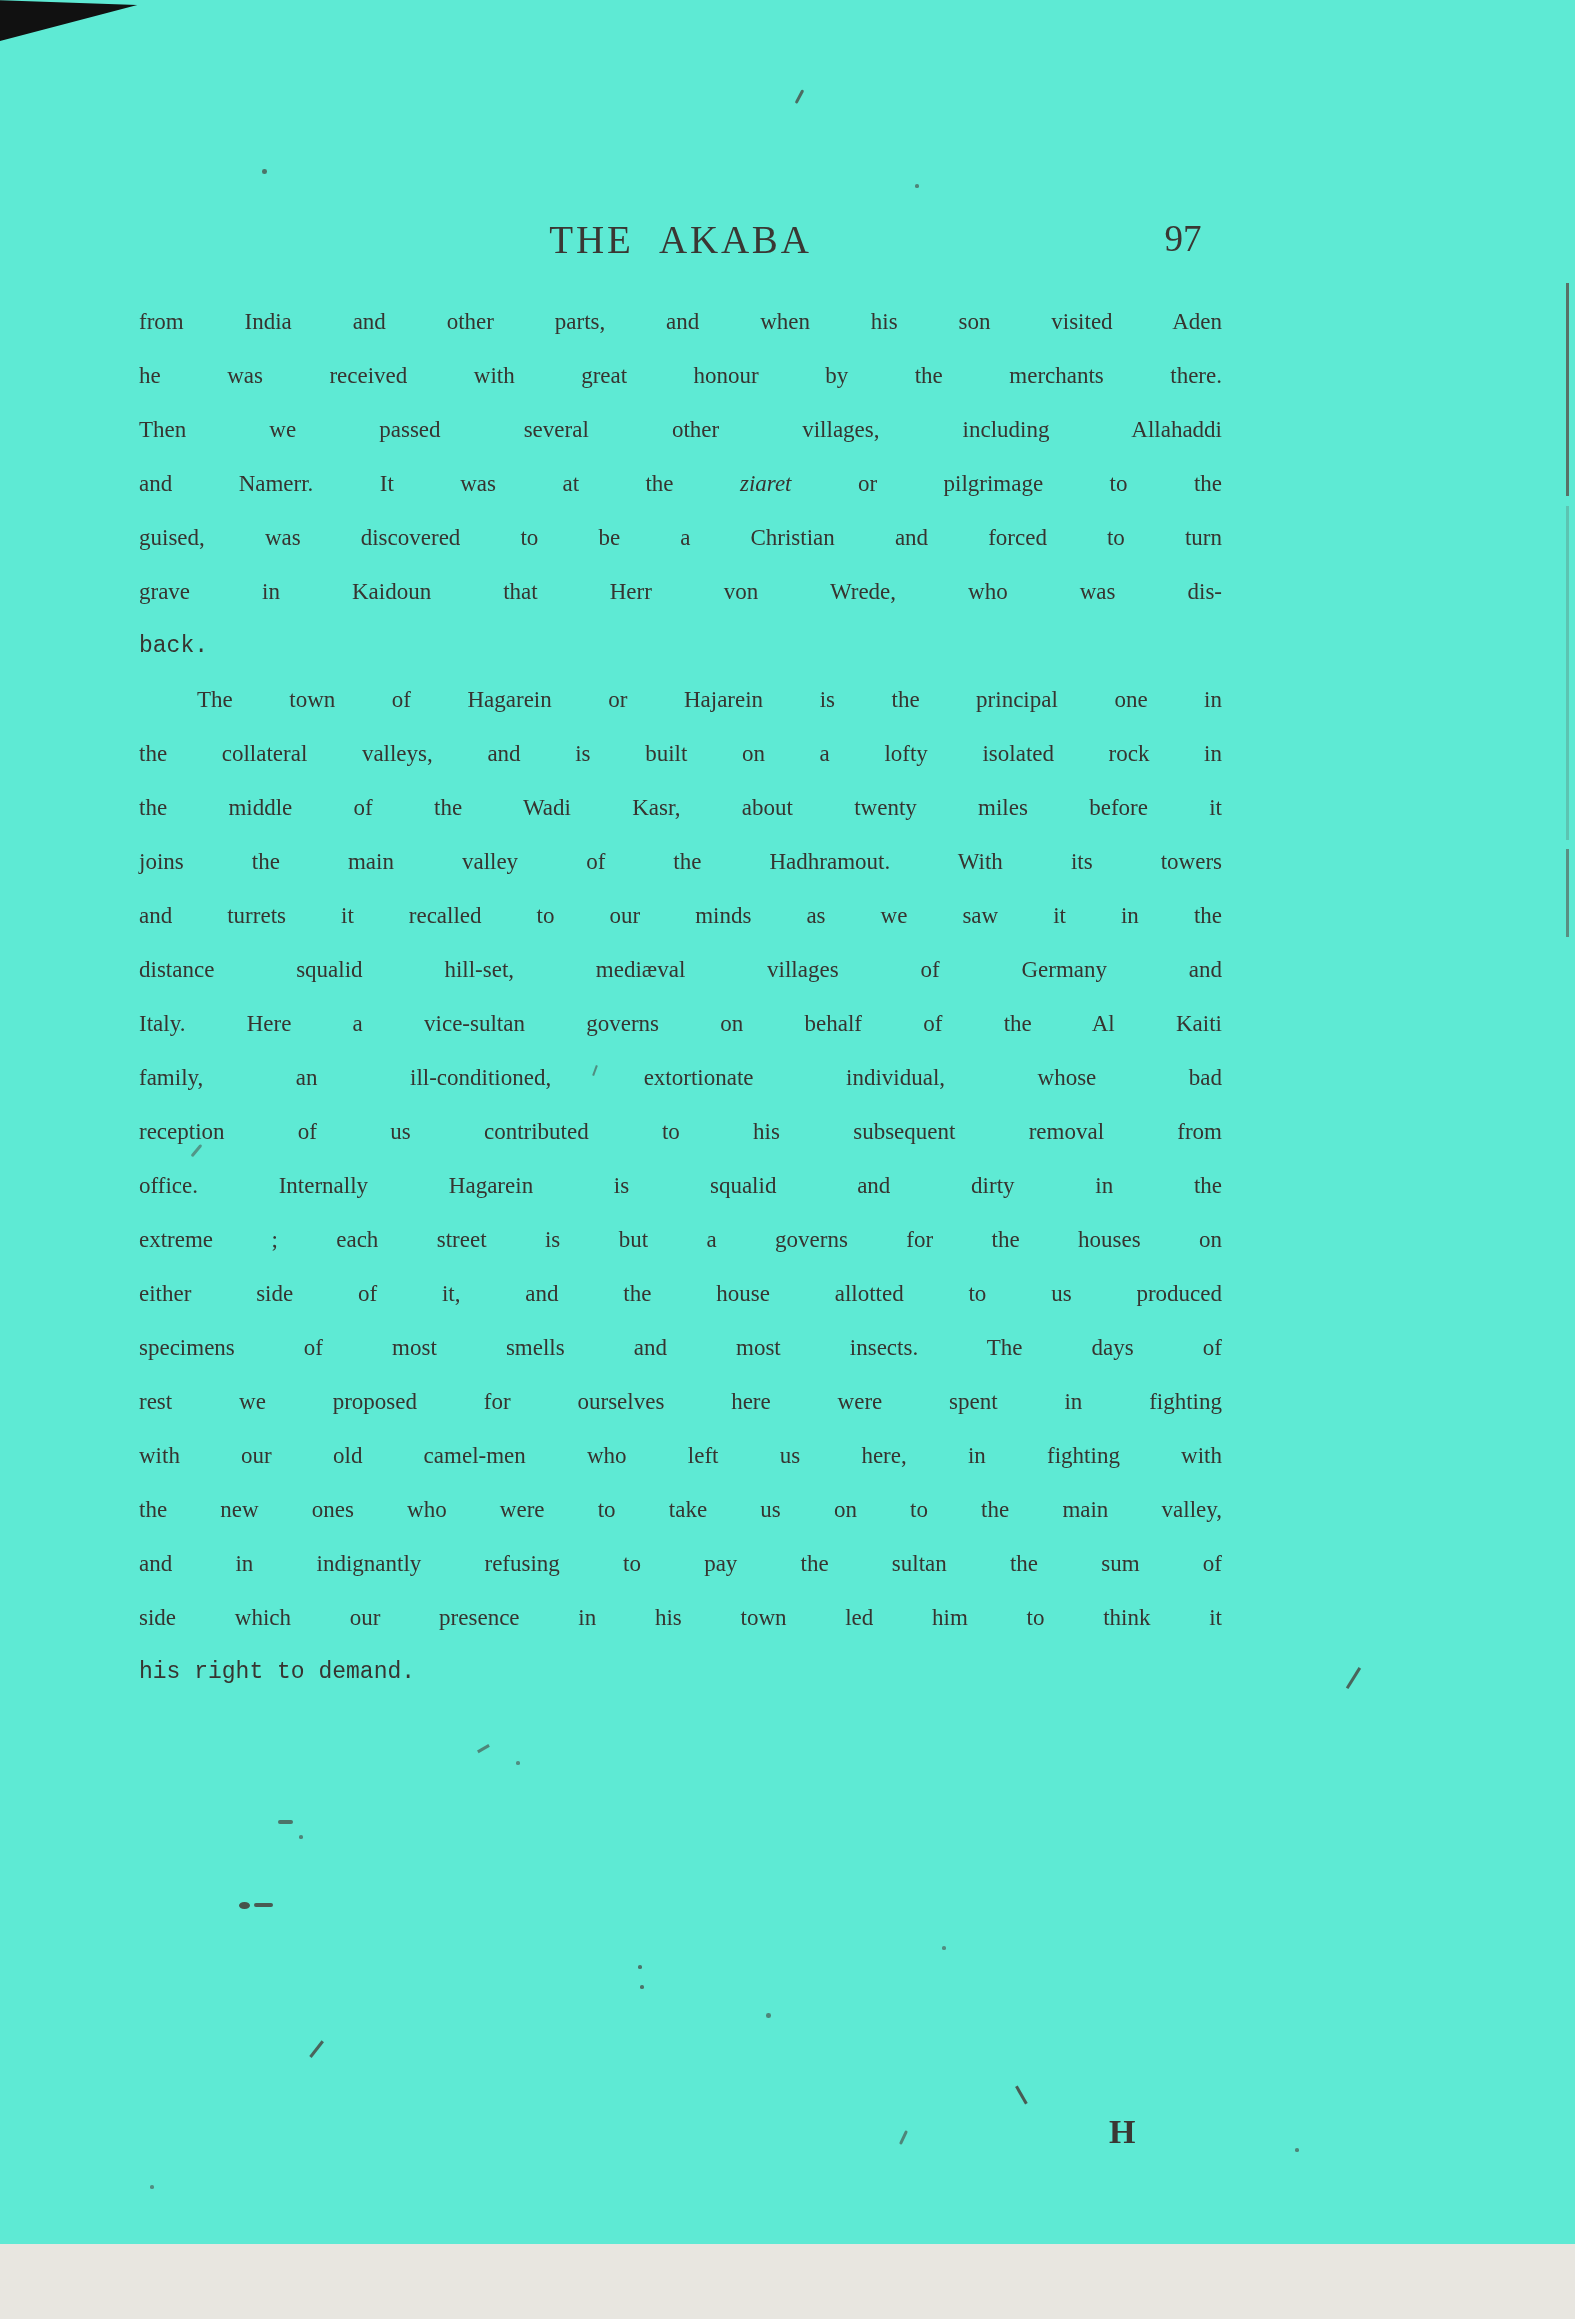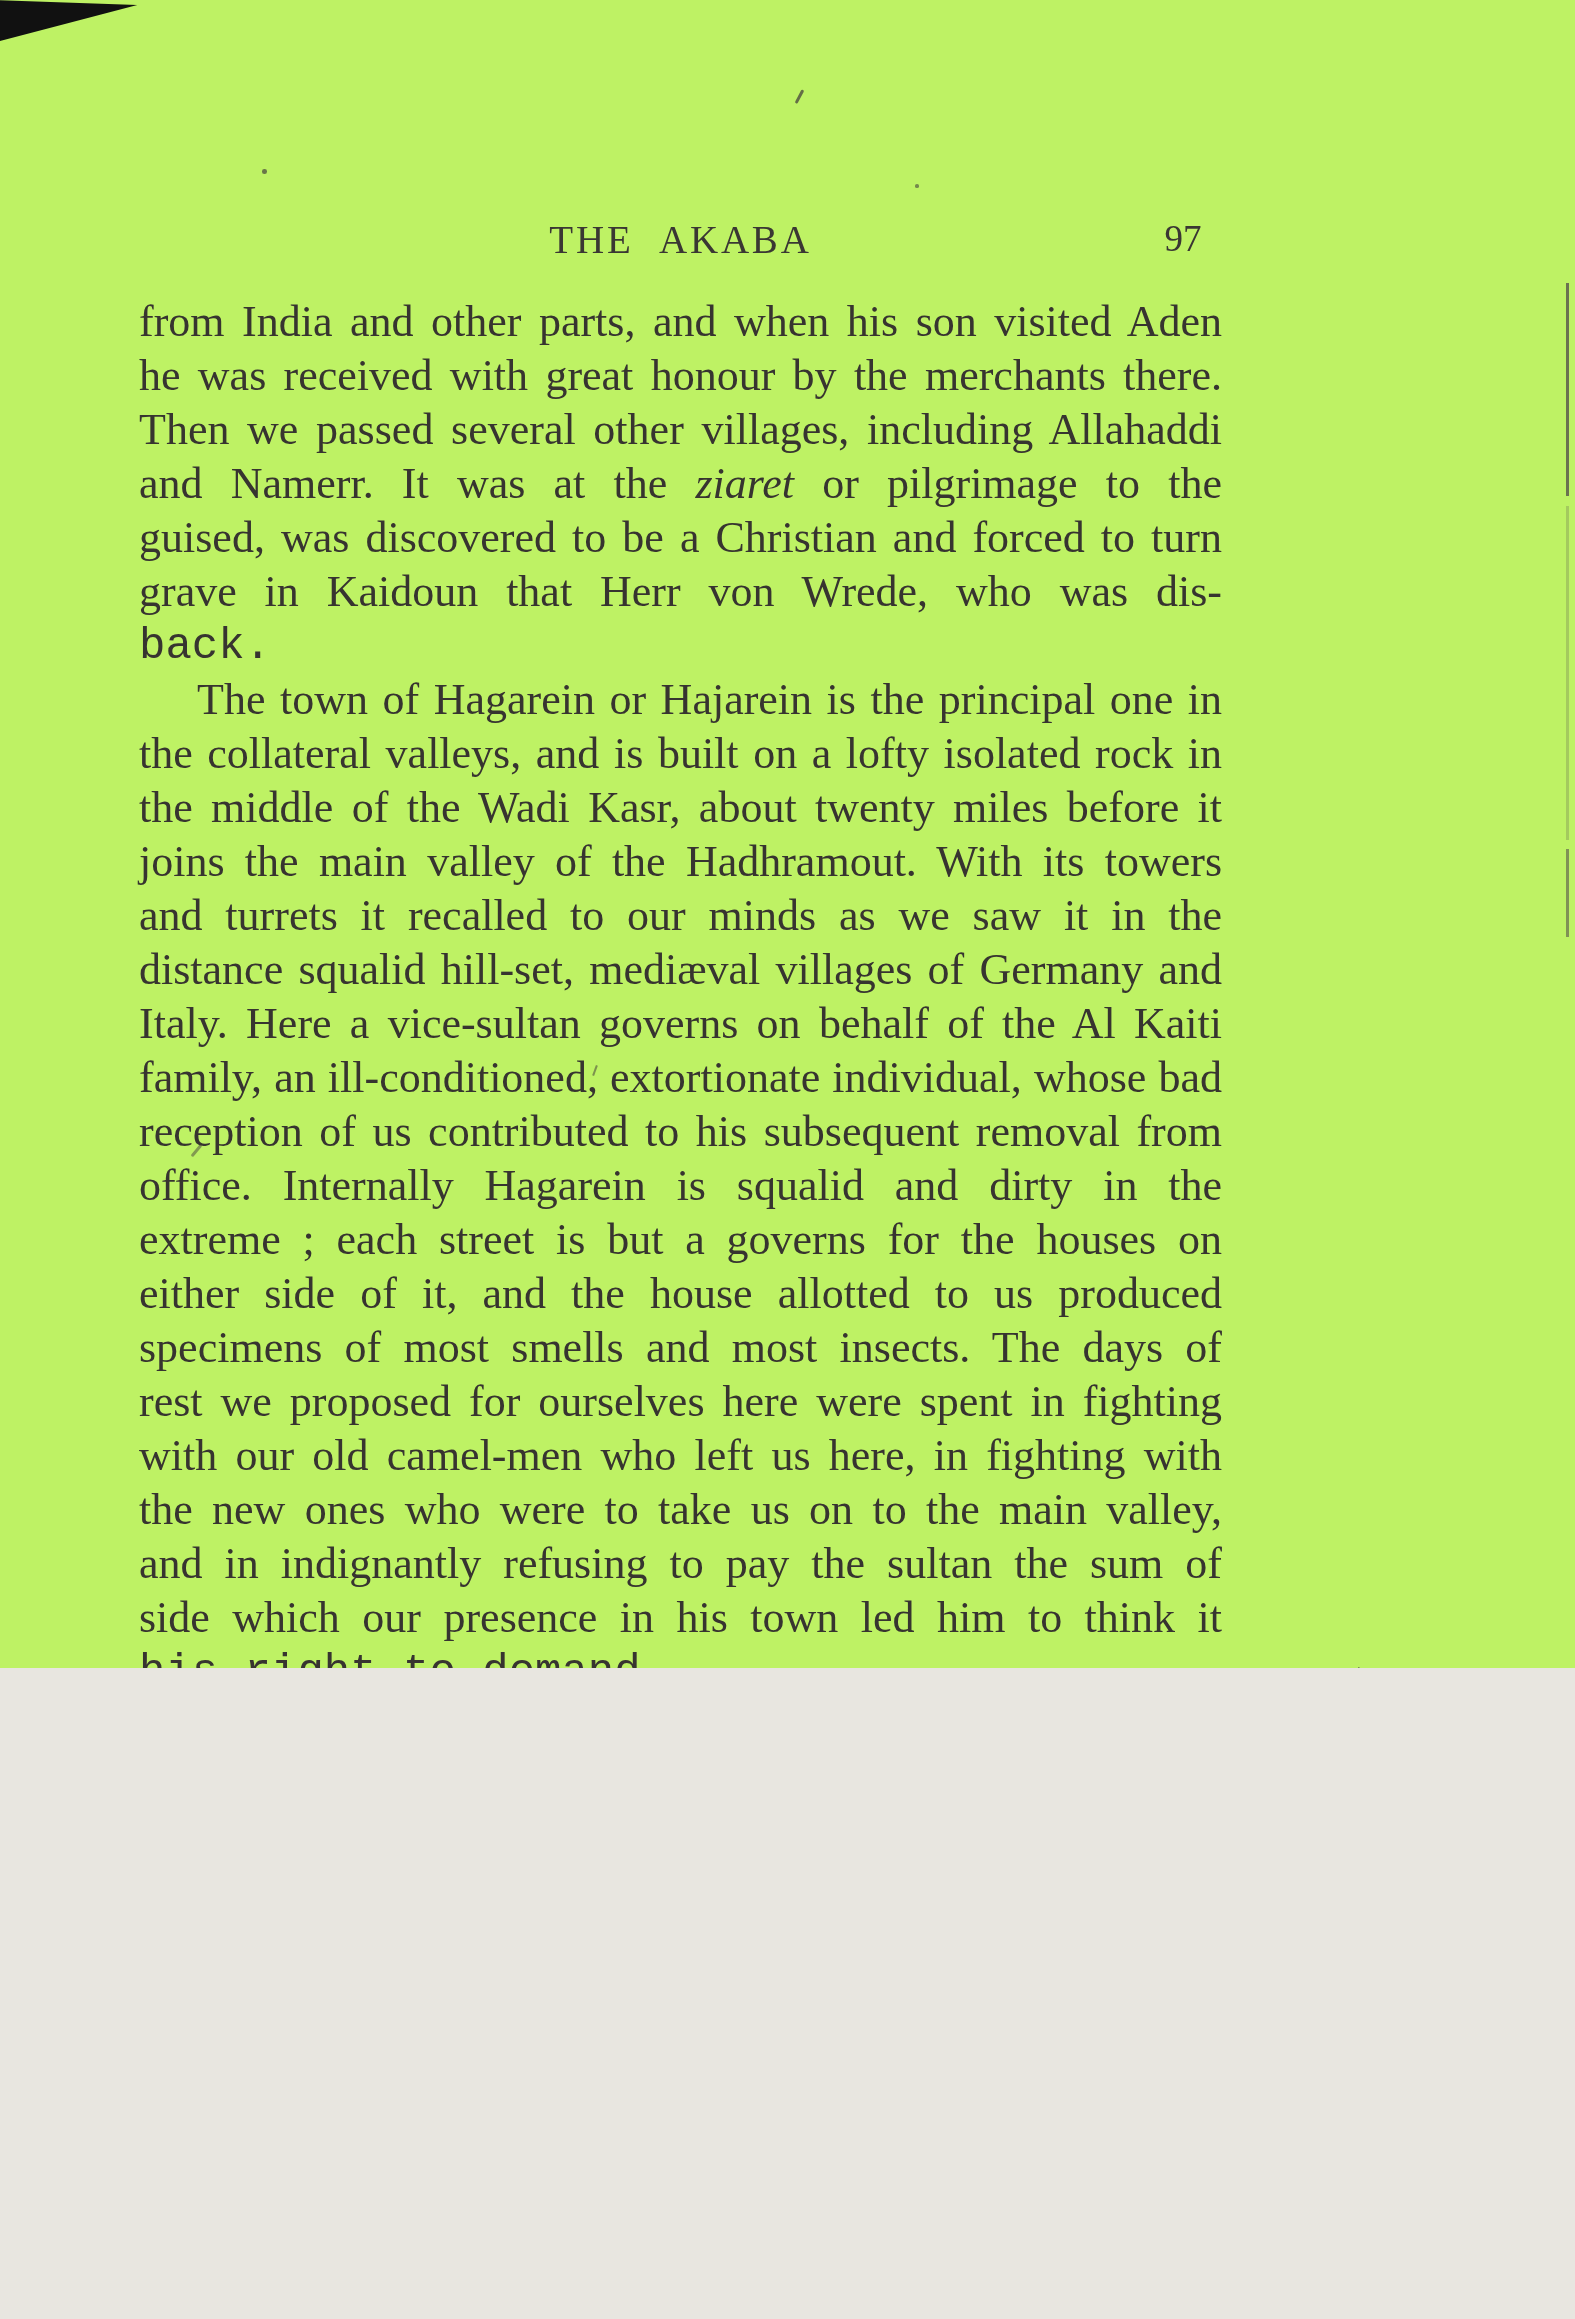--- a/index.html
+++ b/index.html
@@ -1,20 +1,20 @@
 <!DOCTYPE html>
 <html style="font-size:15px"><head>
 <meta charset="utf-8">
 <style>
   html,body { margin:0; padding:0; background:#e8e6e0; }
   .page {
     position:relative;
-    width:1576px; height:1668px;
+    width:1576px; height:2244px;
     margin:0 auto;
-    background:#bef264;
+    background:#5eead4;
     overflow:hidden;
     font-family:"Liberation Serif","DejaVu Serif",serif;
     color:#373430;
   }
   
   .corner-mark { position:absolute; top:0; left:0; }
   
   .edge-line { position:absolute; background:#56524b; width:2.8px; }
   .el1 { left:1566px; top:283px; height:213px; opacity:.8; }
   .el2 { left:1566px; top:506px; height:334px; opacity:.25; }
@@ -30,21 +30,21 @@
     color:#3a3733;
   }
   .page-number {
     position:absolute; right:20.4px; top:0;
     font-size:37px; color:#3a3733;
   }
 
   .body-text {
     position:absolute;
     left:139px; top:295px; width:1083px;
-    font-size:44px;
+    font-size:23px;
   }
   .paragraph { margin:0; }
   .line {
     display:block;
     line-height:54px;
     height:54px;
     text-align:justify;
     text-align-last:justify;
     white-space:normal;
   }

